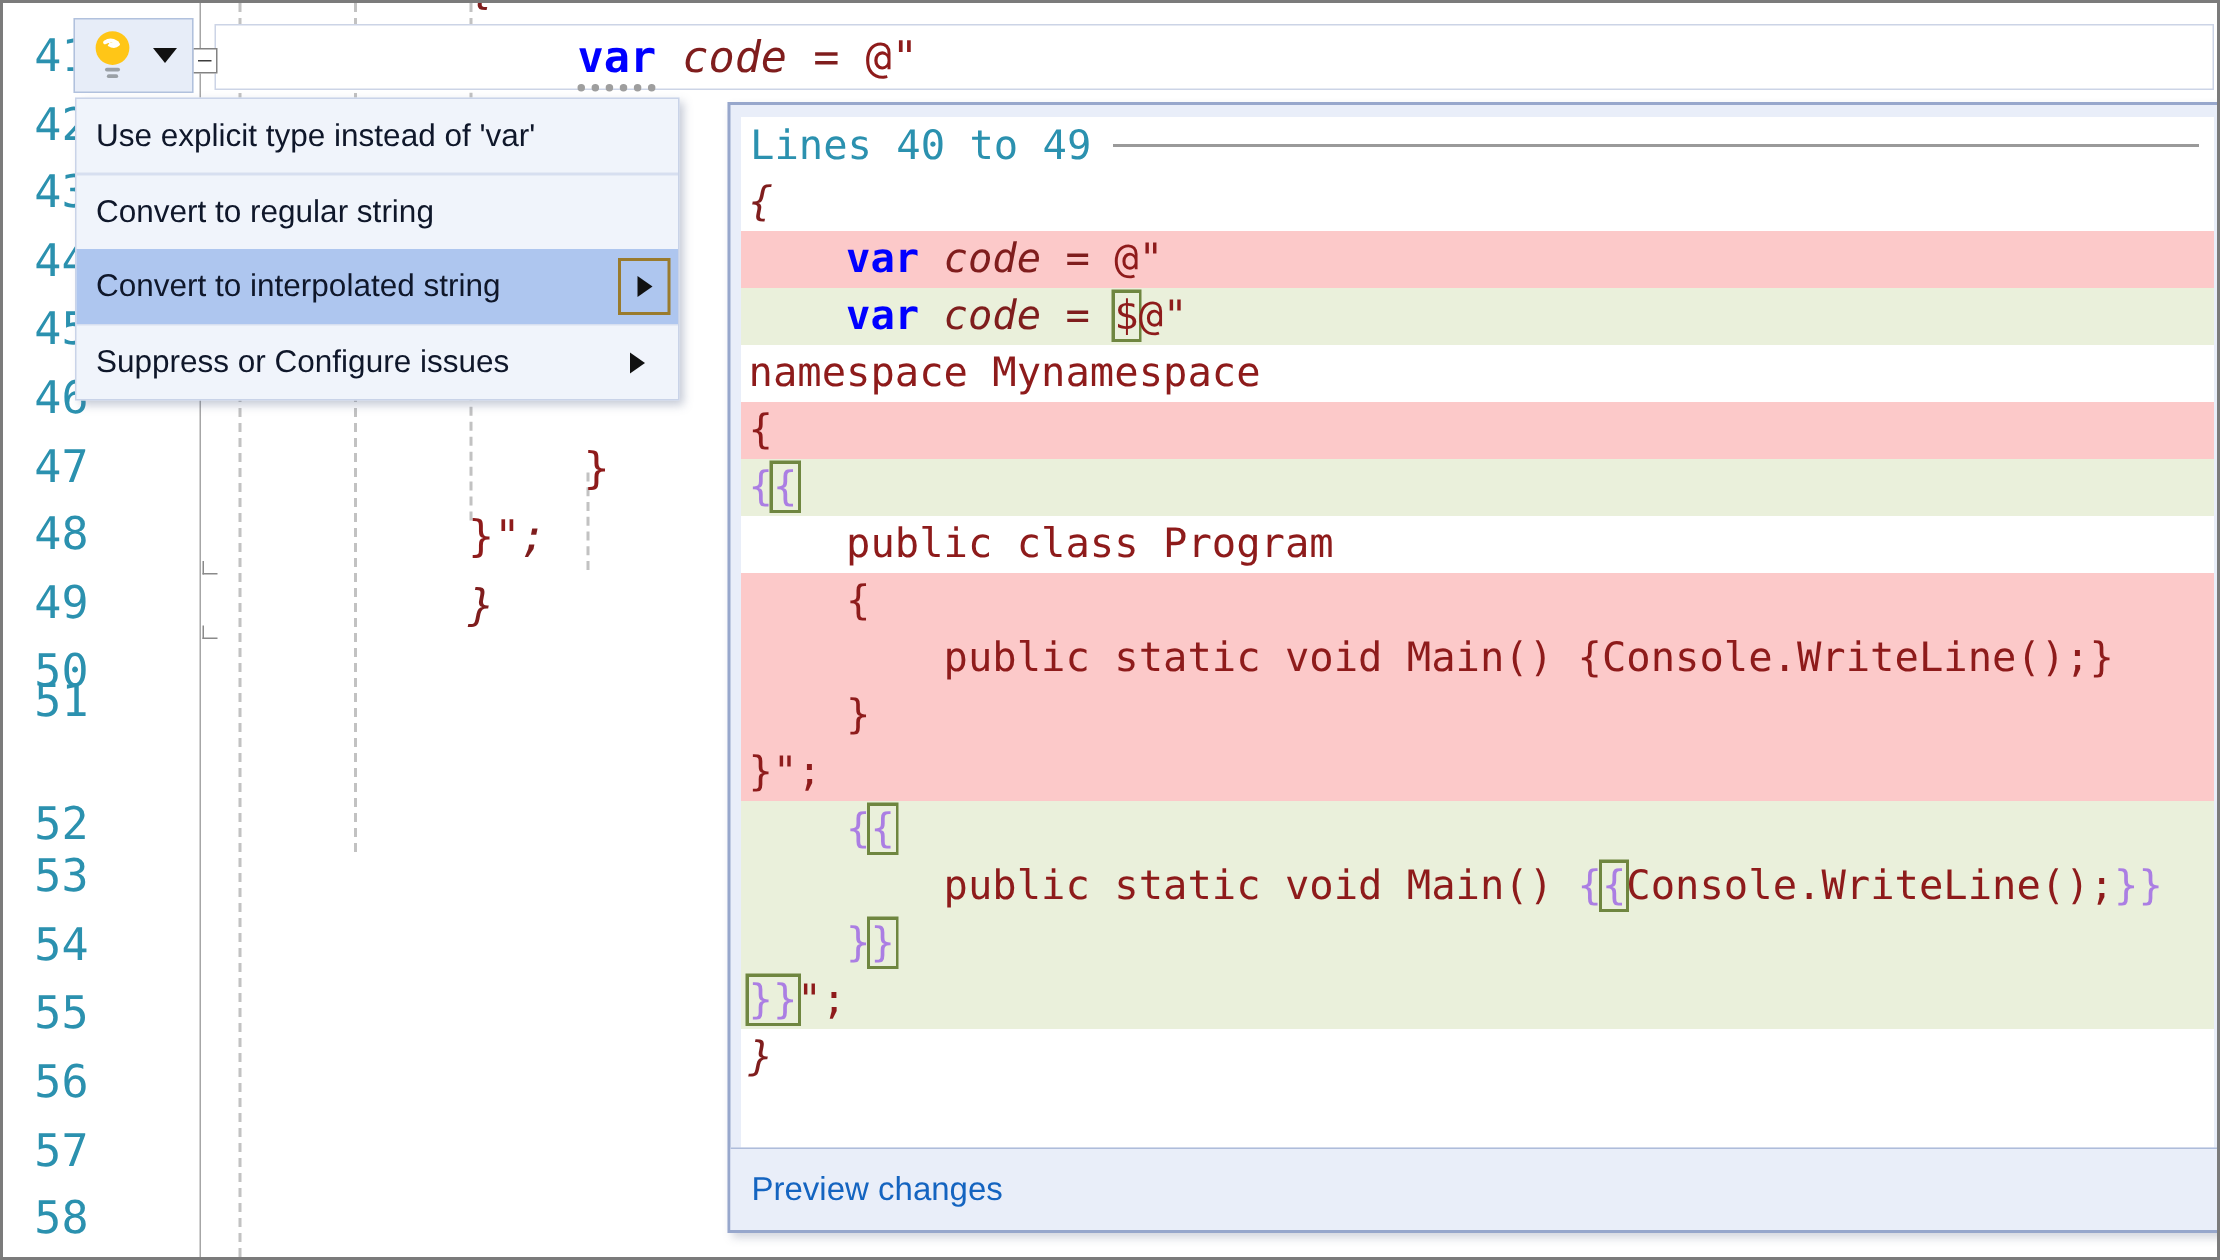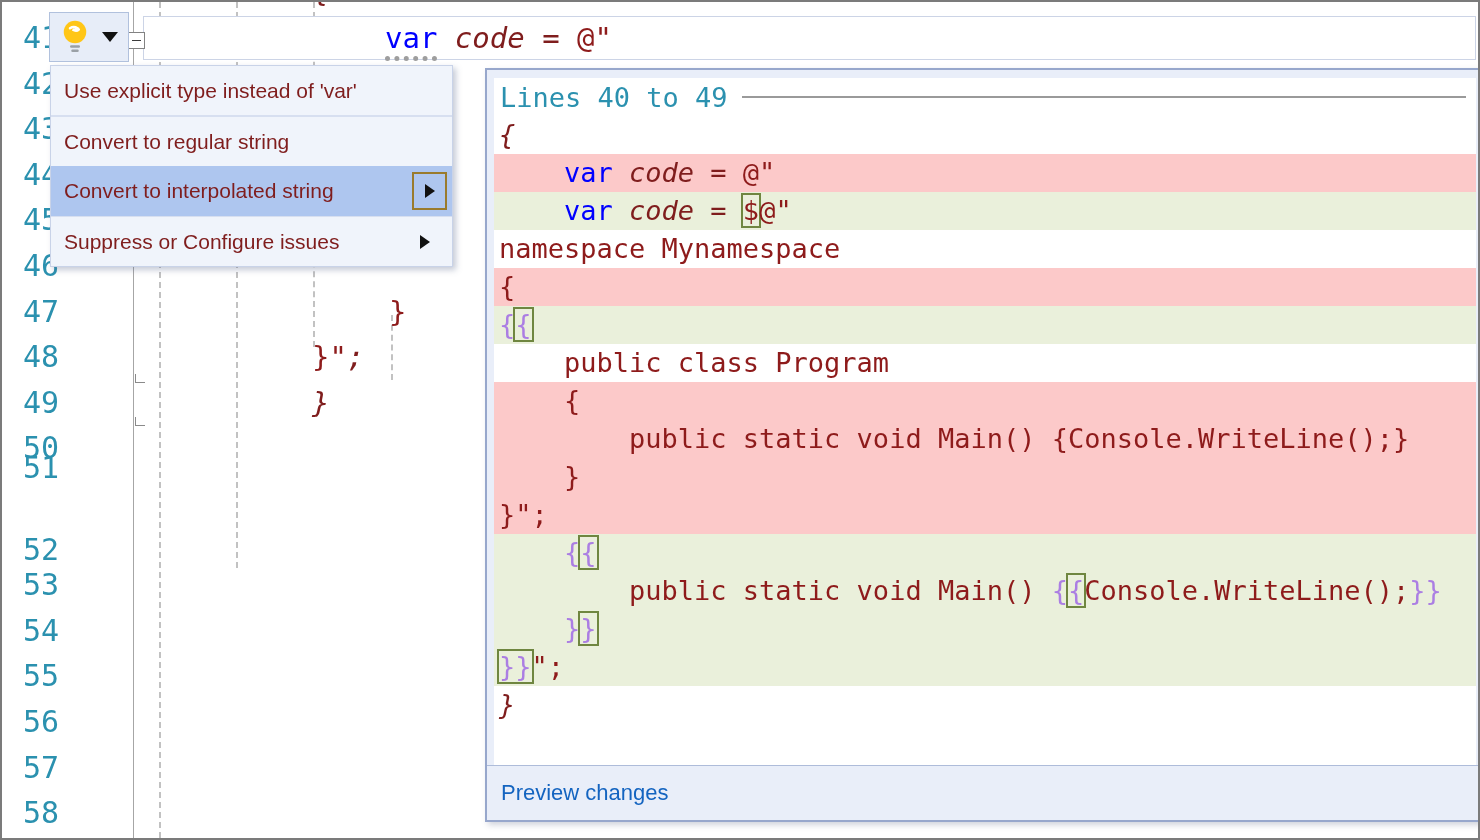--- a/index.html
+++ b/index.html
@@ -13,36 +13,36 @@
   .margin-line { position:absolute; left:131px; top:0; width:1px; height:100%; background:#a6a6a6; }
   .guide { position:absolute; width:0; border-left:2px dashed #c2c2c2; }
   .g1 { left:157px; top:0; height:836px; }
   .g2 { left:234px; top:0; height:566px; }
   .g3 { left:311px; top:0; height:345px; }
   .g4 { left:389px; top:313px; height:65px; }
   .current-line-box { position:absolute; left:141px; top:14px; width:1333px; height:44px; border:1px solid #ccd4e6; background:#fff; }
   .lnum { position:absolute; left:0; width:57px; height:44px; text-align:right;
           font-family:"DejaVu Sans Mono", monospace; font-size:30px; line-height:44px; color:#2B91AF; }
   .ecode { position:absolute; font-family:"DejaVu Sans Mono", monospace; font-size:29px; line-height:44px; white-space:pre; }
-  .seg-p { color:#7f1d1d;font-style:italic; } .seg-k { color:#0000FF; } .seg-s { color:#8E1B1B; } .seg-b { color:#AB7EE3; }
+  .seg-p { color:#7f1d1d;font-style:italic; } .seg-k { color:#0000FF;font-weight:bold; } .seg-s { color:#8E1B1B; } .seg-b { color:#AB7EE3; }
   .dots { border-bottom:5px dotted #9e9e9e; padding-bottom:1px; }
   .fold-box { position:absolute; left:126px; top:30px; width:17px; height:17px; background:#fff; border:1px solid #828282; }
   .fold-box::after { content:""; position:absolute; left:3px; right:3px; top:7px; height:1px; background:#3c3c3c; }
   .fold-tick { position:absolute; left:133px; width:10px; height:9px; border-left:1px solid #8a8a8a; border-bottom:1px solid #8a8a8a; }
   .t1 { top:372px; } .t2 { top:415px; }
   
   .bulb-btn { position:absolute; left:47px; top:10px; width:80px; height:50px; background:#e7edf8;
               border:1px solid #b1c1dd; display:flex; align-items:center; z-index:30; }
   .bulb-ic { margin-left:10px; }
   .dd-arrow { width:0; height:0; margin-left:12px; border-left:8px solid transparent; border-right:8px solid transparent; border-top:10px solid #111; }
   
   .menu { position:absolute; left:48px; top:63px; width:403px; background:#f0f4fb;
           border:1px solid #c9d3e8; box-shadow:3px 3px 6px rgba(90,104,138,.35); z-index:20; }
   .menu-item { position:relative; height:49px; display:flex; align-items:center; padding-left:13px;
-               font-size:21px; color:#7f1d1d; cursor:default; }
+               font-size:21px; color:#0f172a; cursor:default; }
   .menu-sep { height:1px; background:#d7dff0; }
   .menu-item.selected { background:#aec6ef; height:50px; }
   .sub-arrow { position:absolute; right:22px; top:50%; margin-top:-7px; width:0; height:0;
                border-left:10px solid #111; border-top:7px solid transparent; border-bottom:7px solid transparent; }
   .arrow-focus-box { position:absolute; right:5px; top:6px; width:35px; height:38px; border:2px solid #9a7b2d;
                      display:flex; align-items:center; justify-content:center; }
   .arrow-focus-box .sub-arrow { position:static; margin:0; }
   
   .popup { position:absolute; left:455px; top:66px; width:1002px; height:754px; background:#e9eef9;
            border:2px solid #97a7cc; box-shadow:3px 3px 6px rgba(100,110,140,.3); z-index:10;margin-left:28px; }

